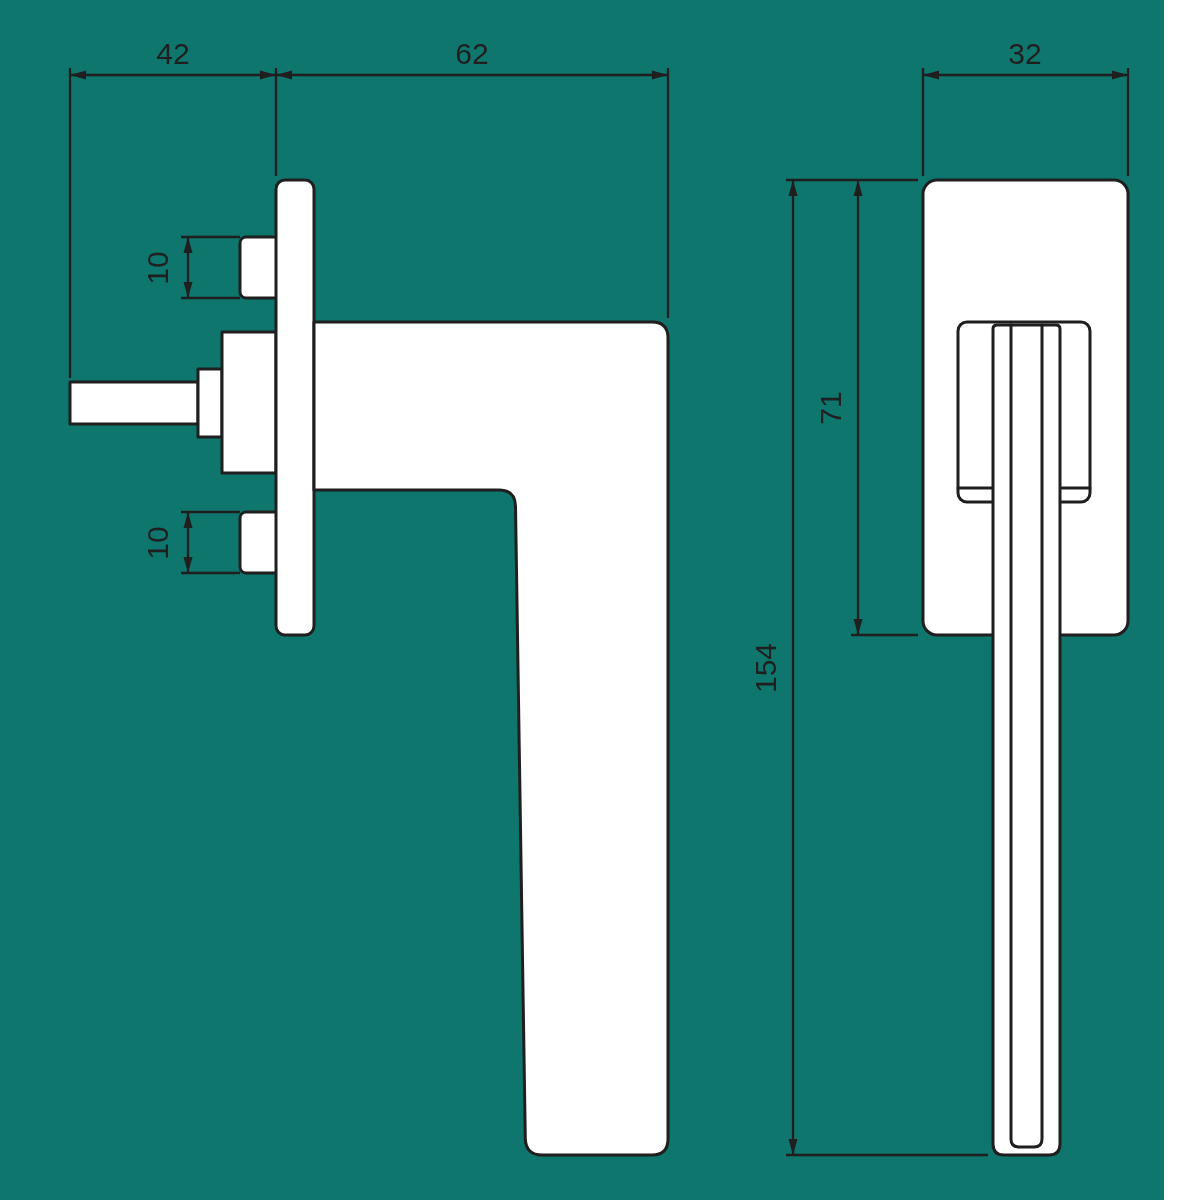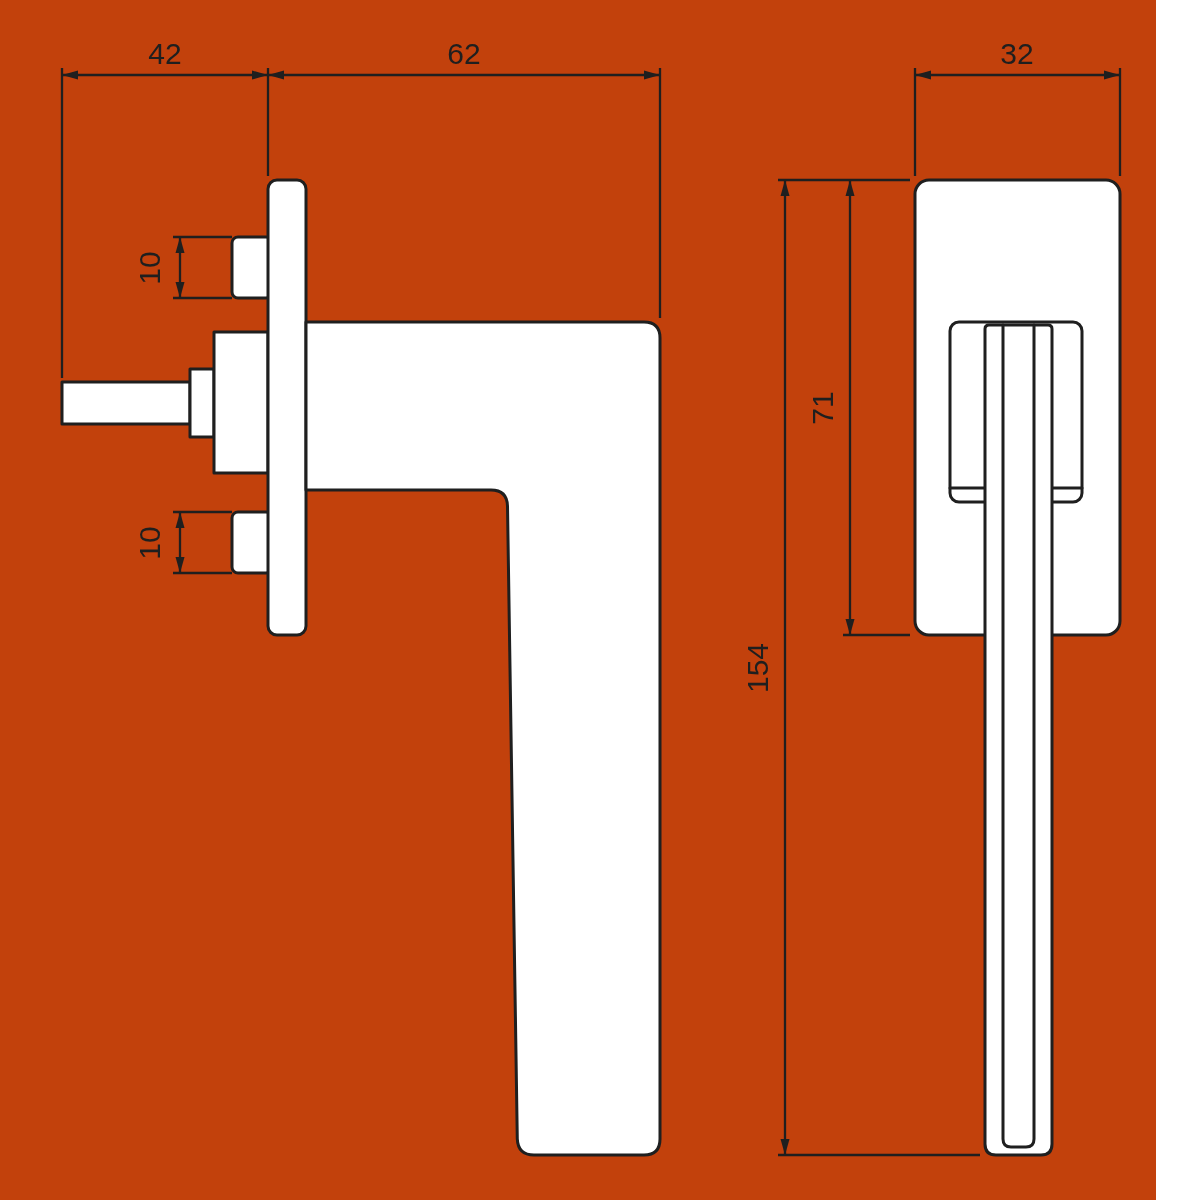--- a/index.html
+++ b/index.html
@@ -3,22 +3,23 @@
 <meta charset="utf-8">
 <style>
   html, body {
     margin: 0;
     padding: 0;
     background: #ffffff;
   }
   .canvas-wrap {
     width: 1156px;
     height: 1200px;
-    background: #c2410c;
+    background: #0f766e;
     position: relative;
+    padding-left: 8px;
   }
   svg text {
     font-family: "Liberation Sans", sans-serif;
     font-size: 30px;
     fill: #1f1f1f;
   }
   .obj rect, .obj path {
     fill: #ffffff;
     stroke: #1f1f1f;
     stroke-width: 3;

